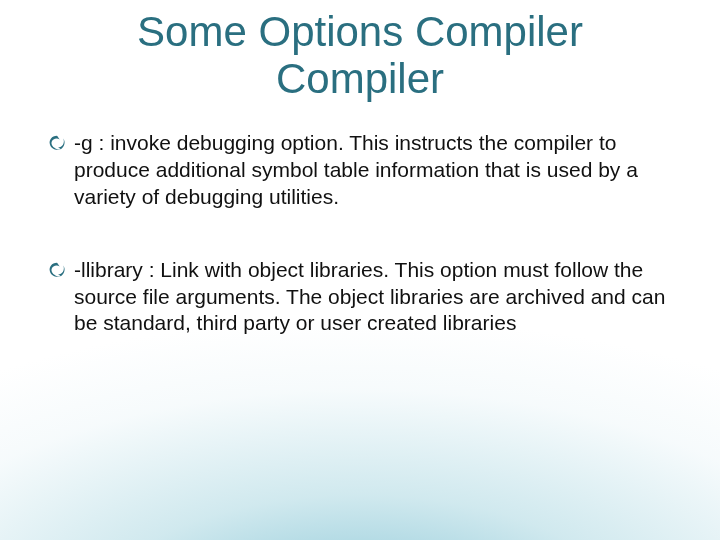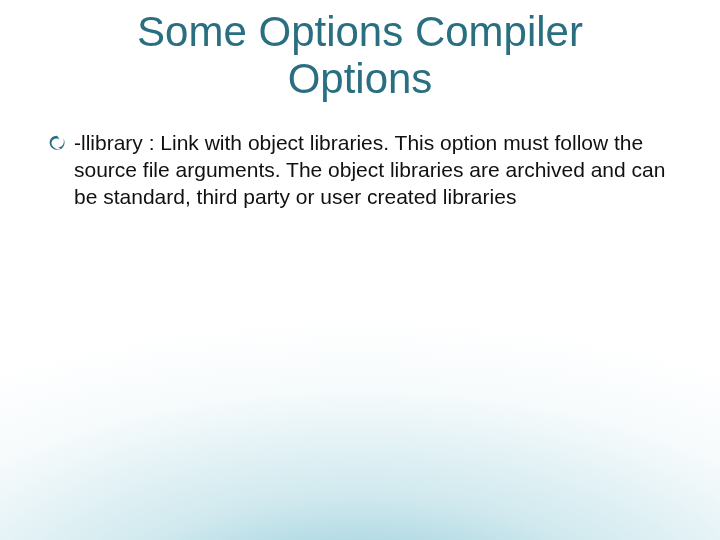--- a/index.html
+++ b/index.html
@@ -54,25 +54,34 @@
   }
   .bullet-icon svg{display:block;}
   .option{letter-spacing:0;}
 </style>
 </head>
 <body>
 
 <div class="slide">
   <h1 class="title">
     <span>Some Options Compiler</span><br>
-    <span>Options</span>
+    <span>Compiler</span>
   </h1>
 
   <div class="bullets">
 
+    <div class="bullet">
+      <span class="bullet-icon">
+        <svg viewBox="0 0 20 20" width="18" height="18">
+          <path d="M10 2 C4 2 1 7 2 11 C3 16 9 19 14 17 C8 18 3 13 4 9 C5 5 10 4 13 6 C11 3 10 2 10 2 Z
+                   M14 17 C18 15 20 9 17 5 C19 10 16 15 11 15 C14 16 14 17 14 17 Z" fill="currentColor"></path>
+        </svg>
+      </span>
+      <span class="option">-g</span><span> :  invoke debugging option. This instructs the compiler to produce additional symbol table information that is used by a variety of debugging utilities.</span>
+    </div>
 
     <div class="bullet">
       <span class="bullet-icon">
         <svg viewBox="0 0 20 20" width="18" height="18">
           <path d="M10 2 C4 2 1 7 2 11 C3 16 9 19 14 17 C8 18 3 13 4 9 C5 5 10 4 13 6 C11 3 10 2 10 2 Z
                    M14 17 C18 15 20 9 17 5 C19 10 16 15 11 15 C14 16 14 17 14 17 Z" fill="currentColor"></path>
         </svg>
       </span>
       <span class="option">-llibrary</span><span> :  Link with object libraries. This option must follow the source file arguments. The object libraries are archived and can be standard, third party or user created libraries</span>
     </div>

